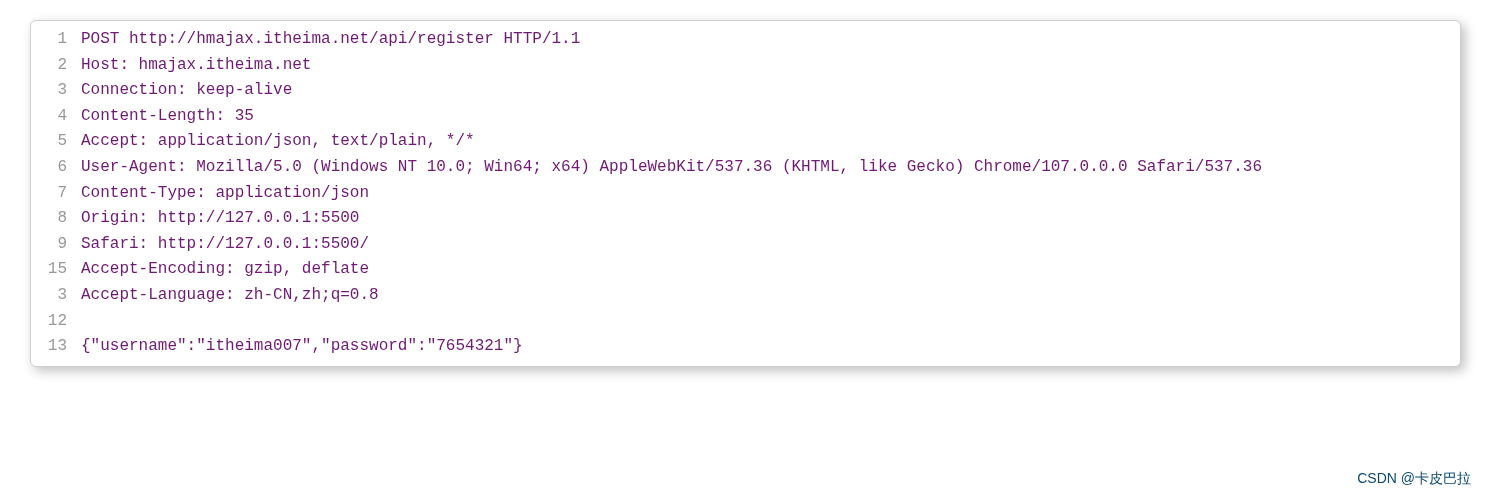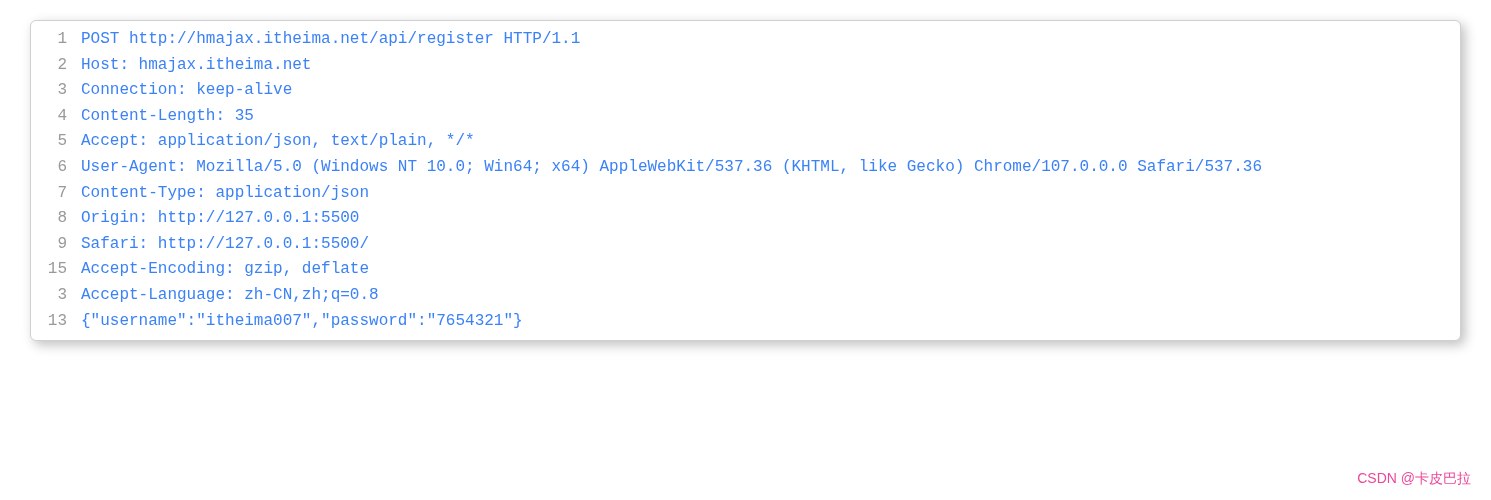--- a/index.html
+++ b/index.html
@@ -30,32 +30,32 @@
     }
     .line-number {
       width: 50px;
       text-align: right;
       padding-right: 14px;
       color: #999999;
       flex-shrink: 0;
       font-family: Consolas, 'Courier New', monospace;
     }
     .line-content {
-      color: #3b82f6;
+      color: #701a75;
       white-space: pre-wrap;
       word-break: break-all;
       padding-right: 20px;
       flex: 1;
       font-family: Consolas, 'Courier New', monospace;
     }
     .watermark {
       position: fixed;
       bottom: 12px;
       right: 20px;
-      color: #ec4899;
+      color: #0c4a6e;
       font-size: 14px;
       font-family: Arial, sans-serif;
     }
   </style>
 </head>
 <body>
 
 <div class="code-panel">
   <div id="lines-container">
       <div class="code-line">
@@ -96,19 +96,23 @@
       </div>
       <div class="code-line">
         <span class="line-number">15</span>
         <span class="line-content">Accept-Encoding: gzip, deflate</span>
       </div>
       <div class="code-line">
         <span class="line-number">3</span>
         <span class="line-content">Accept-Language: zh-CN,zh;q=0.8</span>
       </div>
       <div class="code-line">
+        <span class="line-number">12</span>
+        <span class="line-content"></span>
+      </div>
+      <div class="code-line">
         <span class="line-number">13</span>
         <span class="line-content">{"username":"itheima007","password":"7654321"}</span>
       </div>
     </div>
 </div>
 
 <div class="watermark">CSDN @卡皮巴拉</div>
 
 </body></html>

